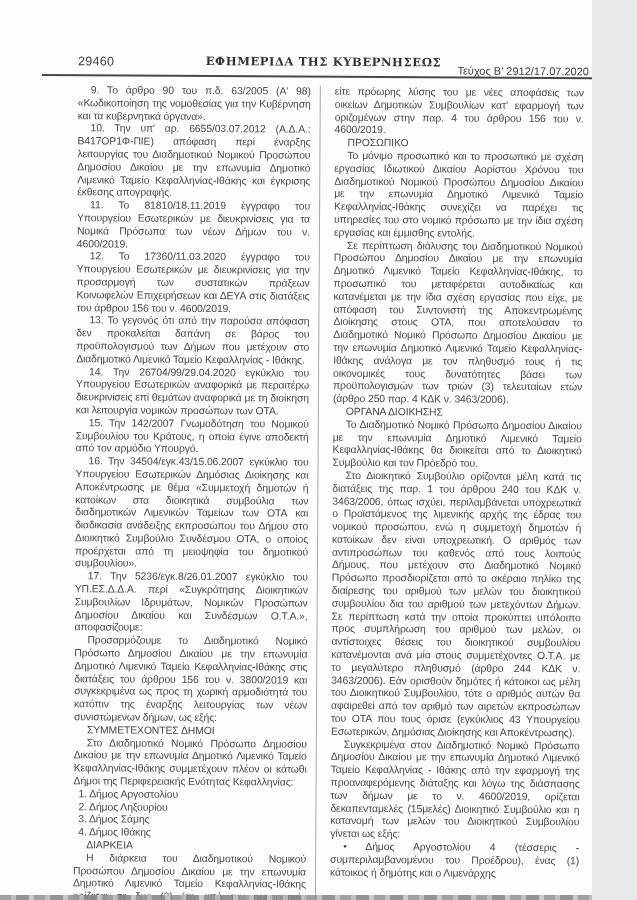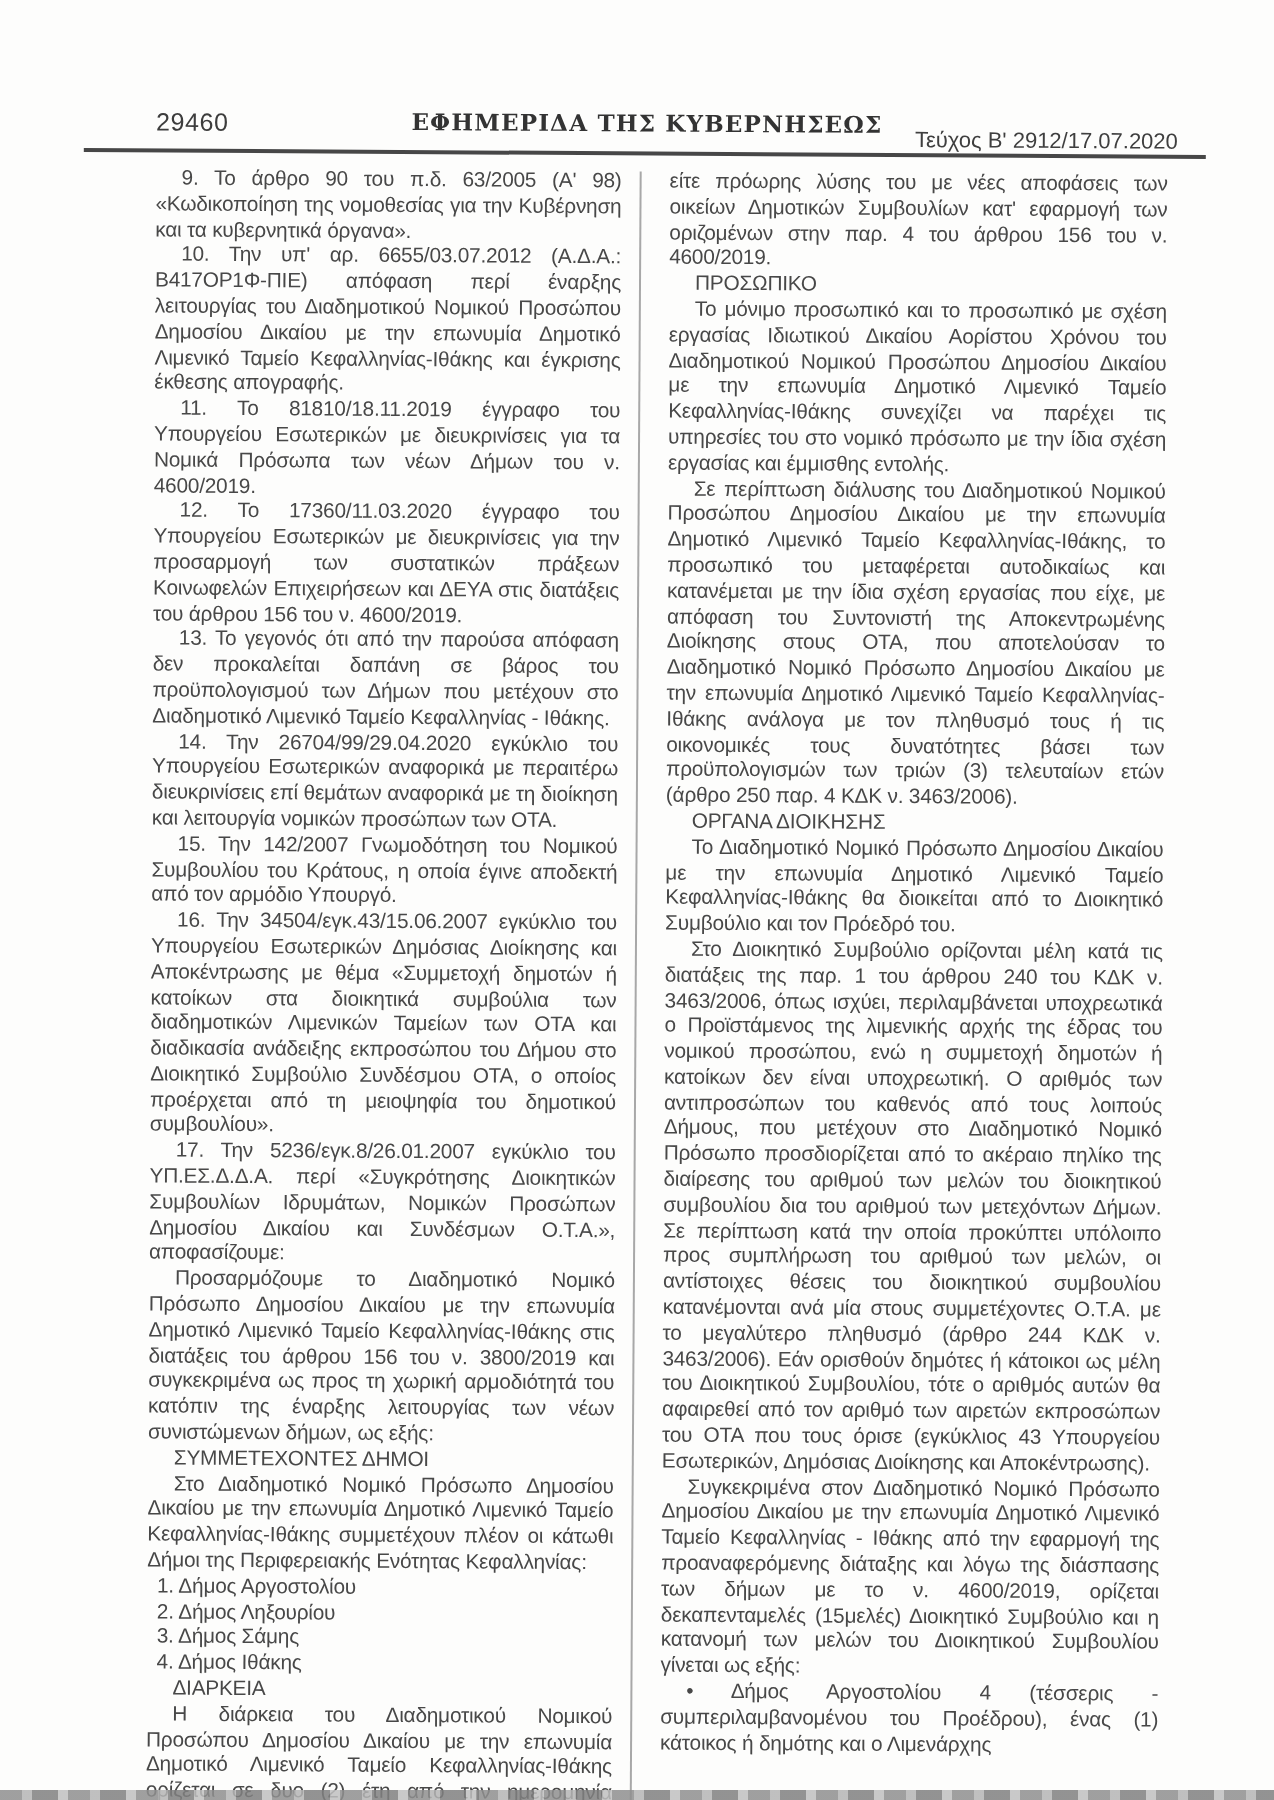--- a/index.html
+++ b/index.html
@@ -3,21 +3,21 @@
 <meta charset="utf-8">
 <style>
   html,body { margin:0; padding:0; }
   body {
     width:637px; height:900px;
     background:#e9e9e9;
     font-family:"Liberation Sans", sans-serif;
   }
   .page {
     position:relative;
-    width:637px; height:900px;
+    width:592px; height:900px;
     background:#fdfdfc;
     overflow:hidden;
     color:#474747;
   }
   
   .content {
     position:absolute; left:0; top:0; width:637px;
     transform:rotate(0.35deg);
     transform-origin:40px 60px;
   }

